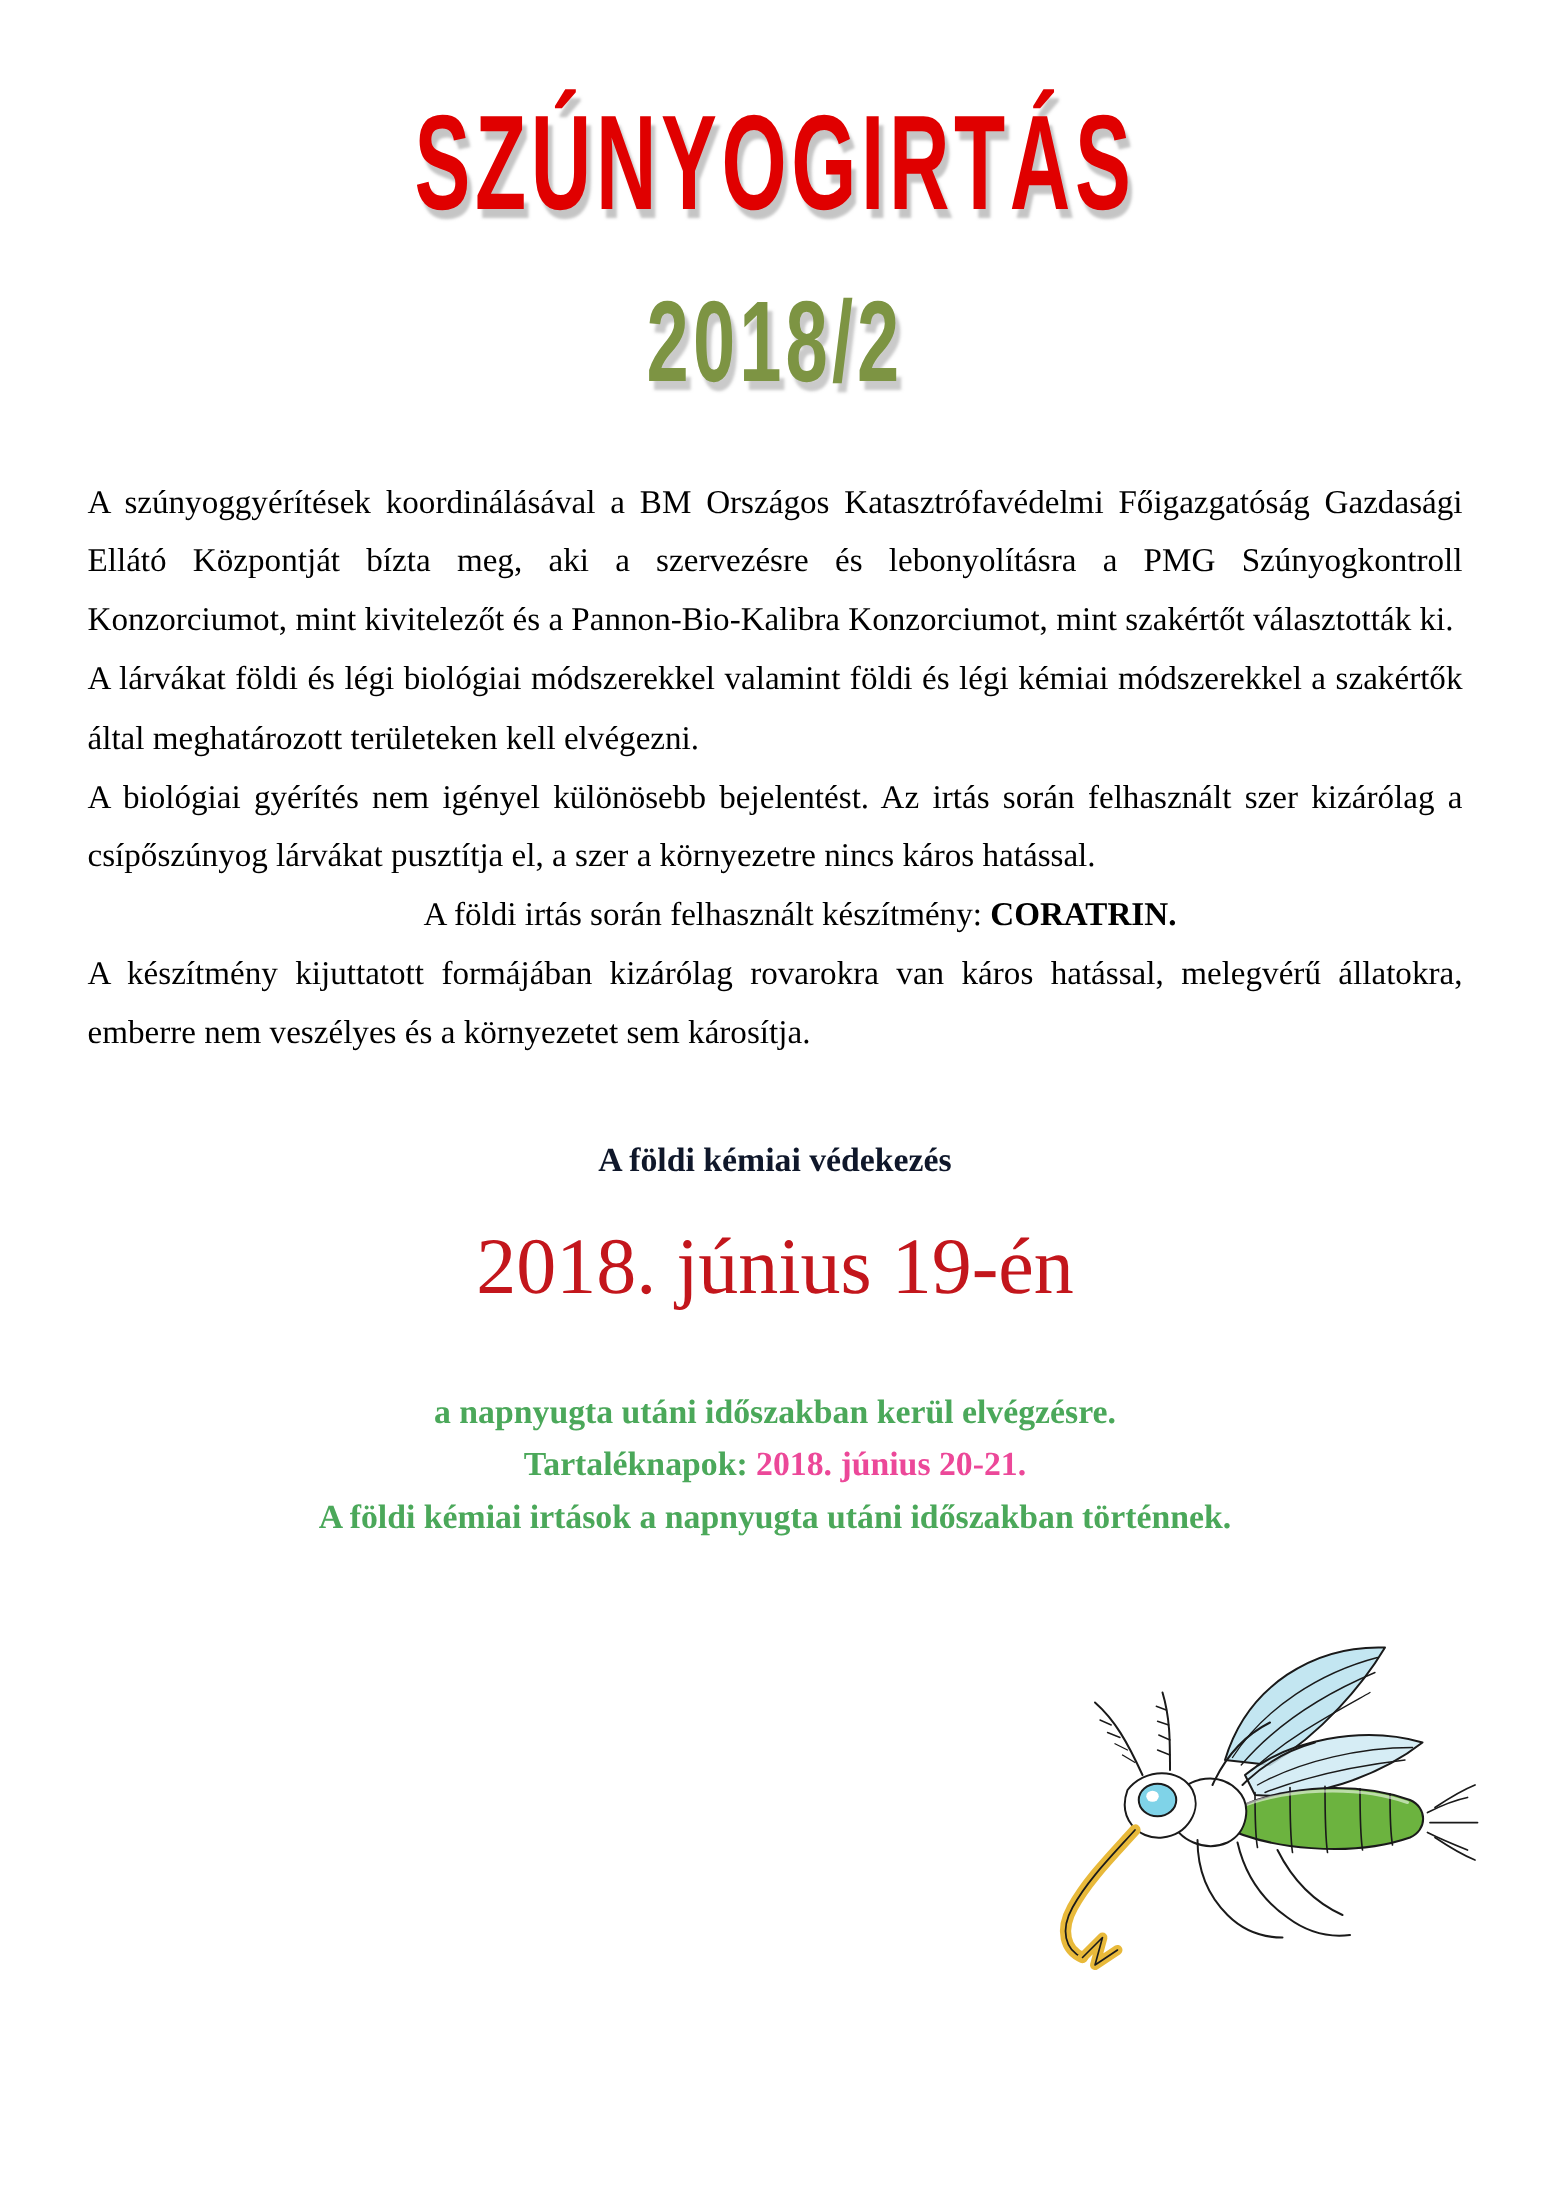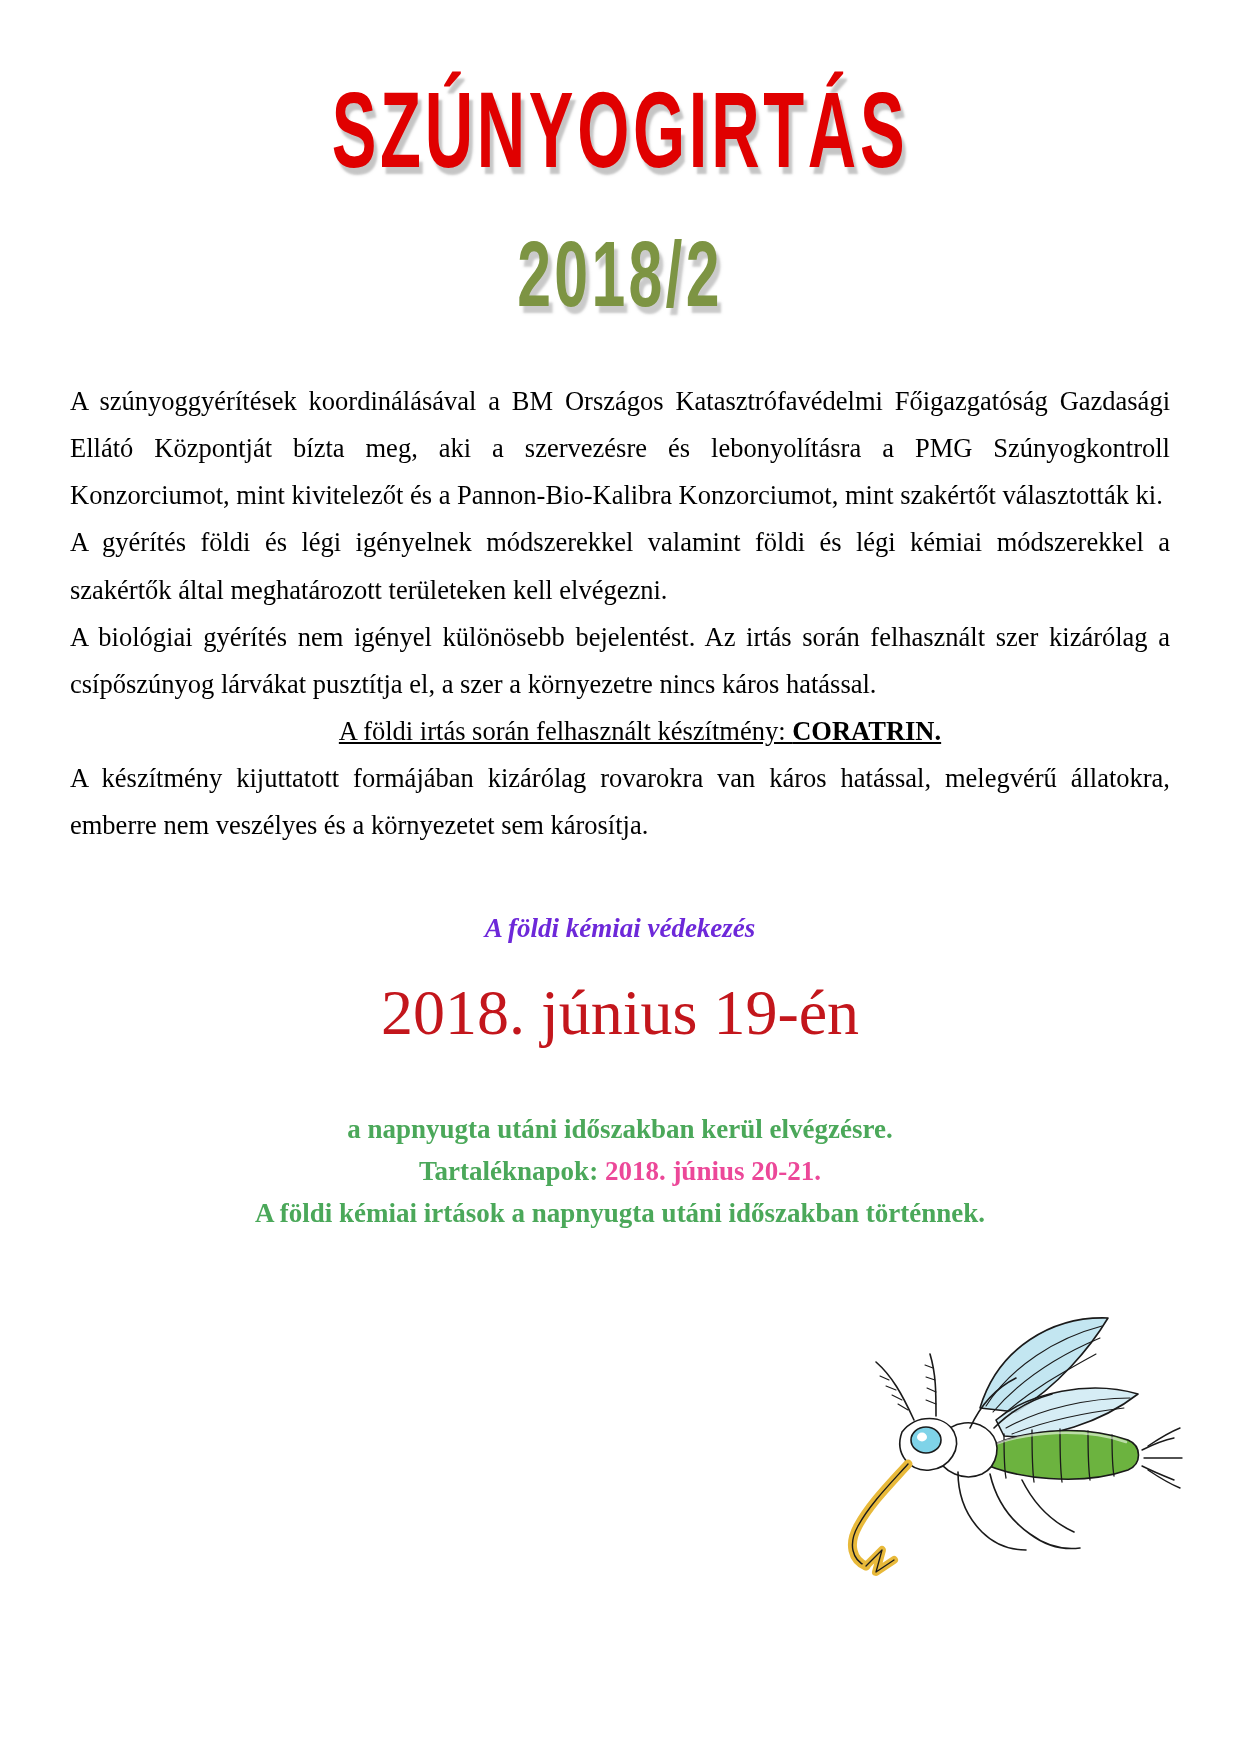--- a/index.html
+++ b/index.html
@@ -59,33 +59,31 @@
     hyphens:manual;
   }
   p.para + p.para{ margin-top:0px; }
 
   .centered-line{
     font-size:26.5px;
     line-height:1.78;
     text-align:center;
     margin:0;
     padding-left:40px;
-    text-decoration:underline;
   }
   .centered-line b{ font-weight:700; }
 
   
   .announce{ text-align:center; }
   .green-head{
-    color:#6d28d9;
+    color:#0f172a;
     font-weight:700;
     font-size:27px;
     margin-top:60px;
     line-height:1.4;
-    font-style:italic;
   }
   .big-date{
     color:#c3161c;
     font-size:64px;
     line-height:1.25;
     margin-top:26px;
     letter-spacing:0px;
   }
   .green-line{
     color:#4ba85a;
@@ -113,21 +111,21 @@
 
 <div class="page">
 
   <div class="title-wrap">
     <div class="main-title">SZÚNYOGIRTÁS</div>
     <div class="sub-title">2018/2</div>
   </div>
 
   <div class="body-block">
     <p class="para">A szúnyoggyérítések koordinálásával a BM Országos Katasztrófavédelmi Főigazgatóság Gazdasági Ellátó Központját bízta meg, aki a szervezésre és lebonyolításra a PMG Szúnyogkontroll Konzorciumot, mint kivitelezőt és a Pannon-Bio-Kalibra Konzorciumot, mint szakértőt választották ki.</p>
-    <p class="para">A gyérítés földi és légi igényelnek módszerekkel valamint földi és légi kémiai módszerekkel a szakértők által meghatározott területeken kell elvégezni.</p>
+    <p class="para">A lárvákat földi és légi biológiai módszerekkel valamint földi és légi kémiai módszerekkel a szakértők által meghatározott területeken kell elvégezni.</p>
     <p class="para">A biológiai gyérítés nem igényel különösebb bejelentést. Az irtás során felhasznált szer kizárólag a csípőszúnyog lárvákat pusztítja el, a szer a környezetre nincs káros hatással.</p>
 
     <p class="centered-line"><span>A földi irtás során felhasznált készítmény: </span><b>CORATRIN.</b></p>
 
     <p class="para">A készítmény kijuttatott formájában kizárólag rovarokra van káros hatással, melegvérű állatokra, emberre nem veszélyes és a környezetet sem károsítja.</p>
   </div>
 
   <div class="announce">
     <div class="green-head">A földi kémiai védekezés</div>
 

